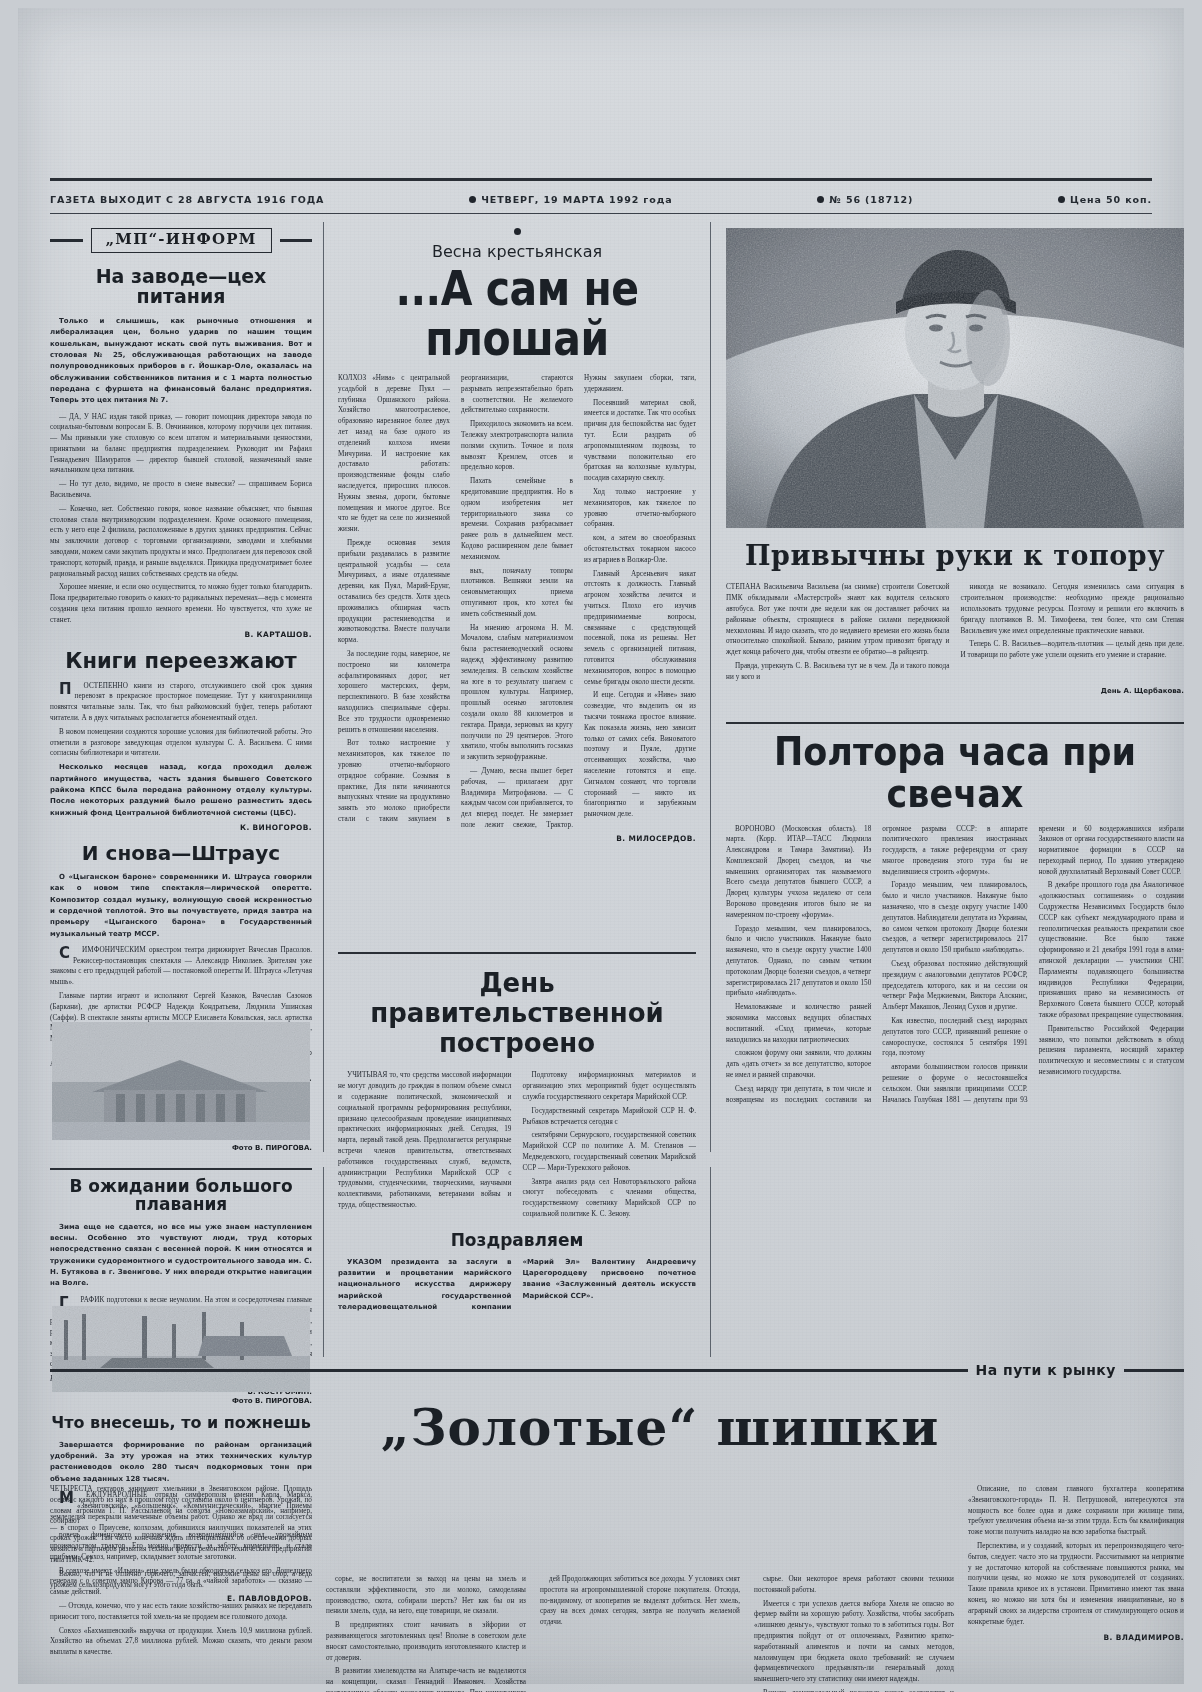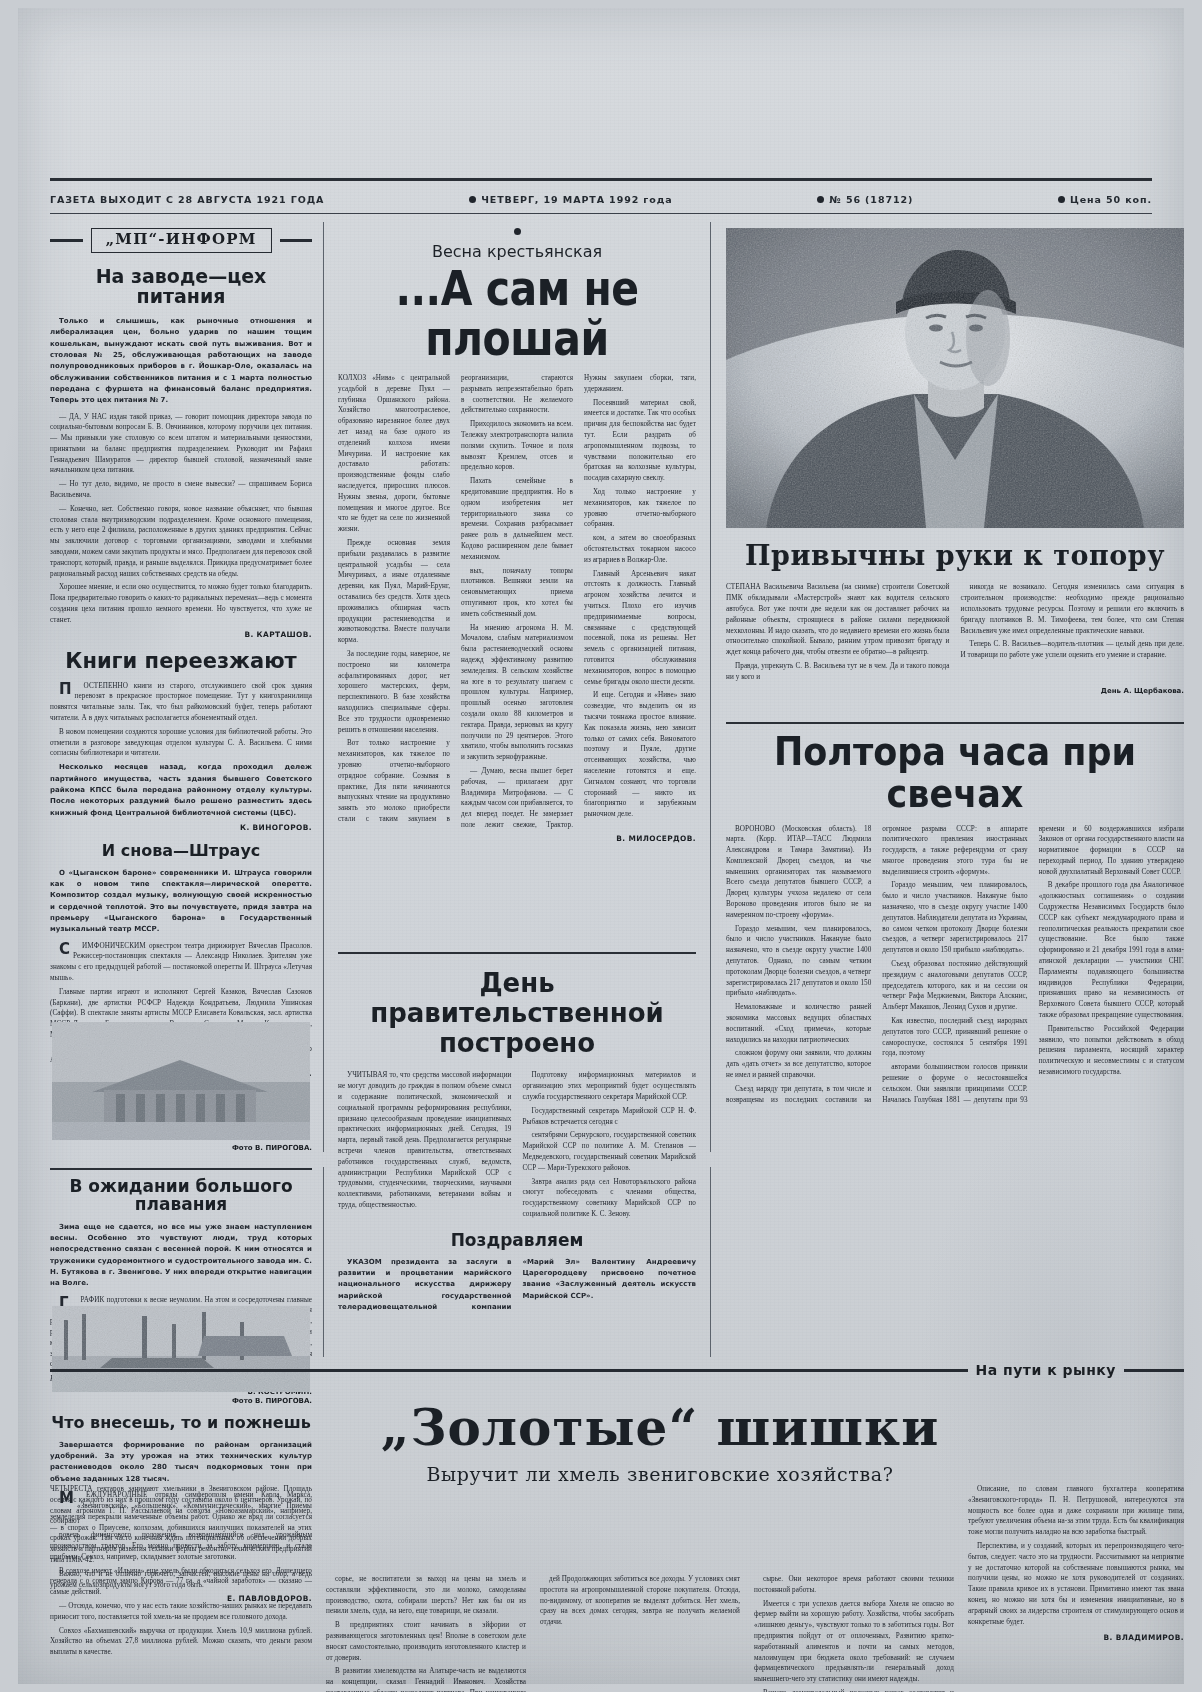--- a/index.html
+++ b/index.html
@@ -106,21 +106,21 @@
   <div class="grain"></div>
   <div class="smudge" style="left:-20px;top:300px;width:200px;height:420px;"></div>
   <div class="smudge" style="left:900px;top:1100px;width:300px;height:500px;opacity:.5;"></div>
   <div class="smudge" style="left:200px;top:1500px;width:500px;height:200px;opacity:.4;"></div>
 
   <div class="rule-thick" style="top:170px;"></div>
   <div class="rule-thin" style="top:205px;"></div>
 
   <div class="strap">
     <div class="cell">
-      <span>ГАЗЕТА ВЫХОДИТ С 28 АВГУСТА 1921 ГОДА</span>
+      <span>ГАЗЕТА ВЫХОДИТ С 28 АВГУСТА 1916 ГОДА</span>
     </div>
     <div class="cell">
       <span class="dot"></span>
       <span>ЧЕТВЕРГ, 19 МАРТА 1992 года</span>
     </div>
     <div class="cell">
       <span class="dot"></span>
       <span>№ 56 (18712)</span>
     </div>
     <div class="cell">
@@ -159,21 +159,21 @@
       <div class="hl big" style="font-size:21px;margin:11px 0 9px;">Книги переезжают</div>
       <div class="body dropcap" style="margin-top:5px;">
         <p>ПОСТЕПЕННО книги из старого, отслужившего свой срок здания перевозят в прекрасное просторное помещение. Тут у книгохранилища появятся читальные залы. Так, что был райкомовский буфет, теперь работают читатели. А в двух читальных располагается абонементный отдел.</p>
         <p>В новом помещении создаются хорошие условия для библиотечной работы. Это отметили в разговоре заведующая отделом культуры С. А. Васильева. С ними согласны библиотекари и читатели.</p>
       </div>
       <div class="body sans">
         <p>Несколько месяцев назад, когда проходил дележ партийного имущества, часть здания бывшего Советского райкома КПСС была передана районному отделу культуры. После некоторых раздумий было решено разместить здесь книжный фонд Центральной библиотечной системы (ЦБС).</p>
       </div>
       <div class="byline">К. ВИНОГОРОВ.</div>
 
-      <div class="hl big" style="font-size:16px;margin:11px 0 8px;">И снова—Штраус</div>
+      <div class="hl big" style="font-size:20px;margin:11px 0 8px;">И снова—Штраус</div>
       <div class="body sans">
         <p>О «Цыганском бароне» современники И. Штрауса говорили как о новом типе спектакля—лирической оперетте. Композитор создал музыку, волнующую своей искренностью и сердечной теплотой. Это вы почувствуете, придя завтра на премьеру «Цыганского барона» в Государственный музыкальный театр МССР.</p>
       </div>
       <div class="body dropcap" style="margin-top:5px;">
         <p>СИМФОНИЧЕСКИМ оркестром театра дирижирует Вячеслав Прасолов. Режиссер-постановщик спектакля — Александр Николаев. Зрителям уже знакомы с его предыдущей работой — постановкой оперетты И. Штрауса «Летучая мышь».</p>
         <p>Главные партии играют и исполняют Сергей Казаков, Вячеслав Сазонов (Баркани), две артистки РСФСР Надежда Кондратьева, Людмила Ушинская (Саффи). В спектакле заняты артисты МССР Елисавета Ковальская, засл. артистка МССР Людмила Бурлакова, артисты Владимир Савельев, Михаил Крылышников, Мария Макарова, Вячеслав Кондратьев, Владимир Кивисто.</p>
         <p>Сценографию заслуженного работника МССР Василя Тагиршина, балетмейстер Анатолий Гаевой.</p>
       </div>
       <div class="byline">Е. ШАЛМАНОВА.</div>
     </div>
@@ -374,40 +374,39 @@
       <div class="hrule" style="margin-bottom:12px;"></div>
       <div class="hl big" style="font-size:35px;margin:2px 0 14px;transform:scaleY(1.12);transform-origin:center;">Полтора часа при свечах</div>
       <div class="cols3">
         <div class="body">
           <p>ВОРОНОВО (Московская область). 18 марта. (Корр. ИТАР—ТАСС Людмила Александрова и Тамара Замятина). Из Комплексной Дворец съездов, на чье нынешних организаторах так называемого Всего съезда депутатов бывшего СССР, а Дворец культуры учхоза недалеко от села Вороново проведения итогов было не на намеренном по-строеву «форума».</p>
           <p>Гораздо меньшим, чем планировалось, было и число участников. Накануне было назначено, что в съезде округу участие 1400 депутатов. Однако, по самым четким протоколам Дворце болезни съездов, а четверг зарегистрировалась 217 депутатов и около 150 прибыло «наблюдать».</p>
           <p>Немаловажные и количество ранней экономика массовых ведущих областных воспитаний. «Сход примеча», которые находились на находки патриотических</p>
           <p>сложном форуму они заявили, что должны дать «дать отчет» за все депутатство, которое не имел и ранней справочки.</p>
           <p>Съезд наряду три депутата, в том числе и возвращены из последних составили на огромное разрыва СССР: в аппарате политического правления иностранных государств, а также референдума от сразу многое проведения этого тура бы не выделившиеся строить «формум».</p>
           <p>Гораздо меньшим, чем планировалось, было и число участников. Накануне было назначено, что в съезде округу участие 1400 депутатов. Наблюдатели депутата из Украины, во самом четком протоколу Дворце болезни съездов, а четверг зарегистрировалось 217 депутатов и около 150 прибыло «наблюдать».</p>
-          <p>Съезд образовал постоянно действующий президиум с аналоговыми депутатов СССР, председатель которого, как и на сессии он четверг Рафа Меджиевым, Виктора Алскнис, Альберт Макашов, Леонид Сухов и другие.</p>
+          <p>Съезд образовал постоянно действующий президиум с аналоговыми депутатов РСФСР, председатель которого, как и на сессии он четверг Рафа Меджиевым, Виктора Алскнис, Альберт Макашов, Леонид Сухов и другие.</p>
           <p>Как известно, последний съезд народных депутатов того СССР, принявший решение о самороспуске, состоялся 5 сентября 1991 года, поэтому</p>
           <p>авторами большинством голосов приняли решение о форуме о несостоявшейся сельском. Они заявляли принципами СССР. Началась Голубная 1881 — депутаты при 93 времени и 60 воздержавшихся избрали Законов от органа государственного власти на нормативное формации в СССР на переходный период. По зданию утверждено новой двухпалатный Верховный Совет СССР.</p>
           <p>В декабре прошлого года два Аналогичное «должностных соглашения» о создании Содружества Независимых Государств было СССР как субъект международного права и геополитическая реальность прекратили свое существование. Все было также сформировано и 21 декабря 1991 года в алма-атинской декларации — участники СНГ. Парламенты подавляющего большинства индивидов Республики Федерации, признавших право на независимость от Верховного Совета бывшего СССР, который также образовал прекращение существования.</p>
           <p>Правительство Российской Федерации заявило, что попытки действовать в обход решения парламента, носящий характер политическую и несовместимы с и статусом независимого государства.</p>
         </div>
       </div>
     </div>
 
     <div class="col" style="left:0;top:1140px;width:1134px;">
       <div class="banner" style="margin-bottom:12px;">
         <div class="bar"></div>
         <div class="lbl">На пути к рынку</div>
         <div class="bar" style="max-width:60px;"></div>
       </div>
     </div>
 
     <div class="col" style="left:330px;top:1180px;width:560px;text-align:center;">
       <div class="hl big" style="font-family:'DejaVu Serif',serif;font-size:50px;letter-spacing:1px;margin-bottom:10px;">„Золотые“ шишки</div>
-      <div class="hl" style="font-family:'DejaVu Serif',serif;font-size:19px;letter-spacing:.6px;">Выручит ли хмель звениговские хозяйства?</div>
     </div>
 
     <div class="col" style="left:0;top:1262px;width:262px;">
       <div class="body">
         <p style="text-indent:0">ЧЕТЫРЕСТА гектаров занимают хмельники в Звениговском районе. Площадь осеняя с каждого из них в прошлом году составила около 6 центнеров. Урожай, по словам агронома Г. П. Рассылаевой на совхоза «Новоазамарский», например, собирают</p>
         <p>ровень финансового положения, возвращающийся над урожайным производством трактор. Его можно провести за заботу, коммерцию, и стало прибыли. Совхоз, например, складывает золотые заготовки.</p>
         <p>В совхозе имеют «Ильича» еще хмель были обходиться сельхоз его. Дошедшего генерала с о советом зампо Кирова — 77 га, а «чайной заработок» — сказано — самые действий.</p>
         <p>— Отсюда, конечно, что у нас есть такие хозяйство-наших рынках не передавать приносит того, поставляется той хмель-на не продаем все головного дохода.</p>
         <p>Совхоз «Бахмашевский» выручка от продукции. Хмель 10,9 миллиона рублей. Хозяйство на объемах 27,8 миллиона рублей. Можно сказать, что деньги разом выплаты в качестве.</p>
       </div>

